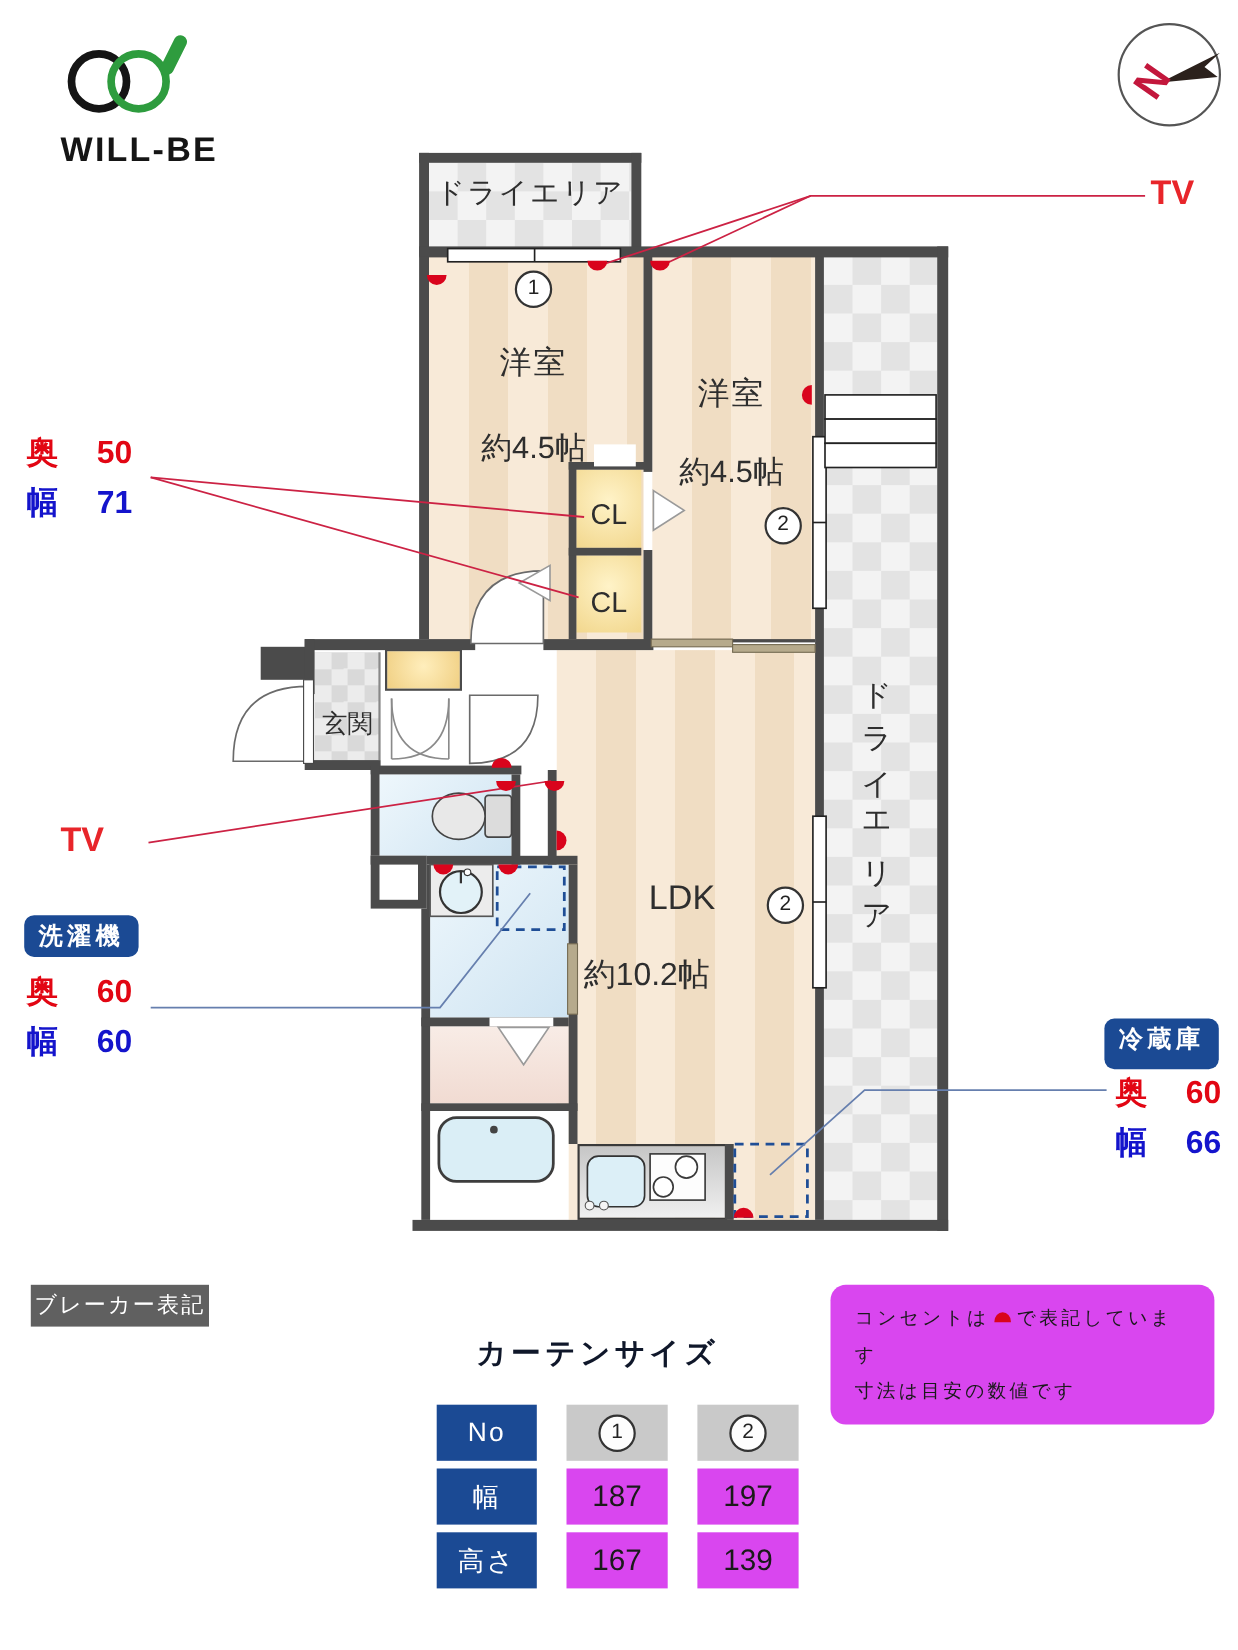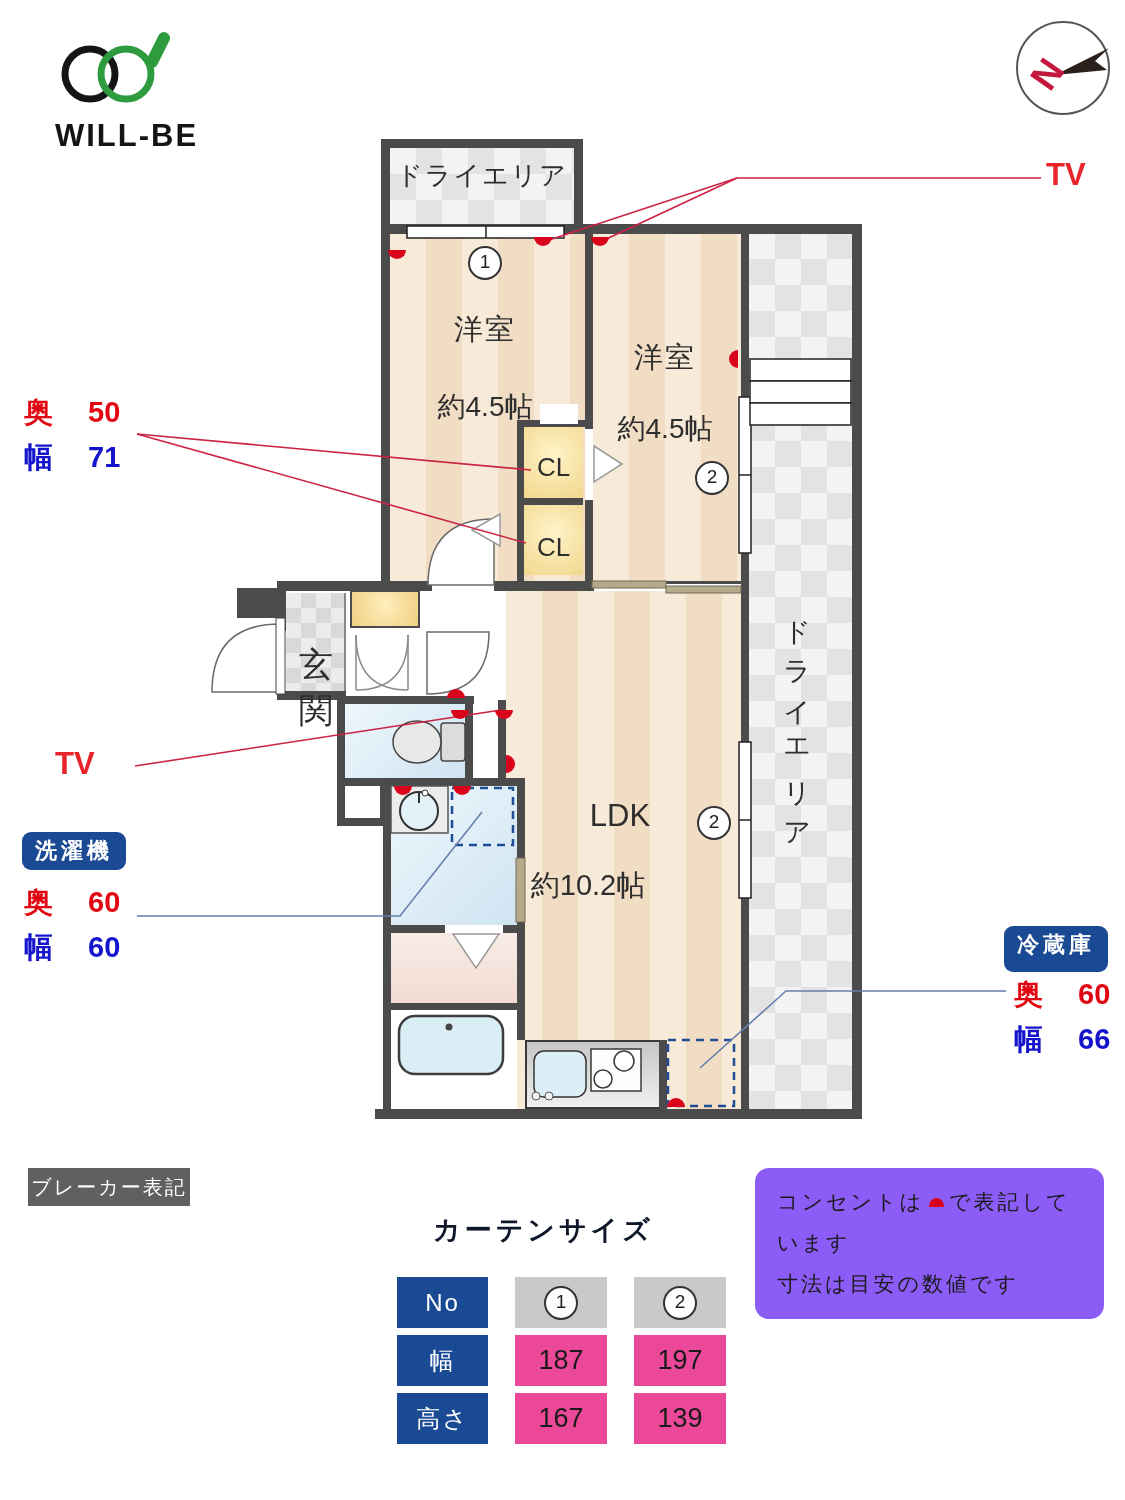--- a/index.html
+++ b/index.html
@@ -35,25 +35,25 @@
   .tvlabel{position:absolute;z-index:10;color:#e8252a;font-size:31px;font-weight:bold;}
   .brk-head{position:absolute;z-index:10;background:#606060;color:#fff;font-size:20px;
             letter-spacing:2px;text-align:center;}
   .brk-body{position:absolute;z-index:10;background:#fff;border:2px solid #a9a9a9;border-top:none;
             color:#e20613;font-size:34px;font-weight:bold;text-align:center;}
   .ttl{position:absolute;z-index:10;font-size:27px;letter-spacing:4px;color:#0f172a;text-align:left;font-weight:bold;}
   .ctable{position:absolute;z-index:10;display:grid;grid-template-columns:91px 92px 92px;
           grid-auto-rows:51px;column-gap:27px;row-gap:7px;}
   .th{background:#1b4a94;color:#fff;font-size:24px;display:flex;align-items:center;justify-content:center;letter-spacing:2px;}
   .tc1{background:#c9c9c9;display:flex;align-items:center;justify-content:center;}
-  .tc{background:#ec4899;color:#1a1a1a;font-size:27px;display:flex;align-items:center;justify-content:center;}
+  .tc{background:#d946ef;color:#1a1a1a;font-size:27px;display:flex;align-items:center;justify-content:center;}
   .tcirc{width:30px;height:30px;border:2px solid #333;border-radius:50%;background:#fdfdfd;
          font-size:19px;line-height:28px;text-align:center;color:#222;}
-  .note{position:absolute;z-index:10;background:#8b5cf6;border-radius:14px;padding:14px 22px;
-        font-size:21px;letter-spacing:3px;line-height:1.95;color:#1a1a1a;}
+  .note{position:absolute;z-index:10;background:#d946ef;border-radius:14px;padding:14px 22px;
+        font-size:17px;letter-spacing:3px;line-height:1.95;color:#1a1a1a;}
   .outlet-sym{display:inline-block;width:15px;height:9px;background:#d9041c;
               border-radius:8px 8px 0 0 / 9px 9px 0 0;margin:0 5px 2px 5px;vertical-align:baseline;}
   .credit{position:absolute;z-index:10;right:20px;text-align:right;font-size:21px;letter-spacing:5px;color:#111;}
   .credit .brand{font-family:"Liberation Mono","DejaVu Sans Mono",monospace;font-weight:bold;}
   .logo-text{position:absolute;z-index:10;font-size:31px;font-weight:800;letter-spacing:2px;color:#151515;}
   svg.overlay{position:absolute;left:0;top:0;z-index:6;pointer-events:none;}
 </style>
 </head>
 <body>
 
@@ -228,21 +228,21 @@
   <div class="label roomsize" style="left:418px;top:388px;width:134px;text-align:center">約4.5帖</div>
   <div class="circ" style="left:468px;top:246px">1</div>
 
   <div class="label roomname" style="left:605px;top:338px;width:120px;text-align:center">洋室</div>
   <div class="label roomsize" style="left:598px;top:410px;width:134px;text-align:center">約4.5帖</div>
   <div class="circ" style="left:695px;top:461px">2</div>
 
   <div class="label" style="left:524px;top:452px;width:59px;text-align:center;font-size:26px">CL</div>
   <div class="label" style="left:524px;top:532px;width:59px;text-align:center;font-size:26px">CL</div>
 
-  <div class="label" style="left:286px;top:642px;width:60px;text-align:center;font-size:34px">玄関</div>
+  <div class="label" style="left:286px;top:642px;width:60px;text-align:center;font-size:23px">玄関</div>
 
   <div class="label" style="left:560px;top:798px;width:120px;text-align:center;font-size:31px">LDK</div>
   <div class="label roomsize" style="left:513px;top:866px;width:150px;text-align:center;font-size:29px">約10.2帖</div>
   <div class="circ" style="left:697px;top:806px">2</div>
 
   <div class="tvlabel" style="left:1046px;top:157px">TV</div>
   <div class="tvlabel" style="left:55px;top:746px">TV</div>
 
   <div class="dims" style="left:24px;top:390px">
     <div class="dimrow">

